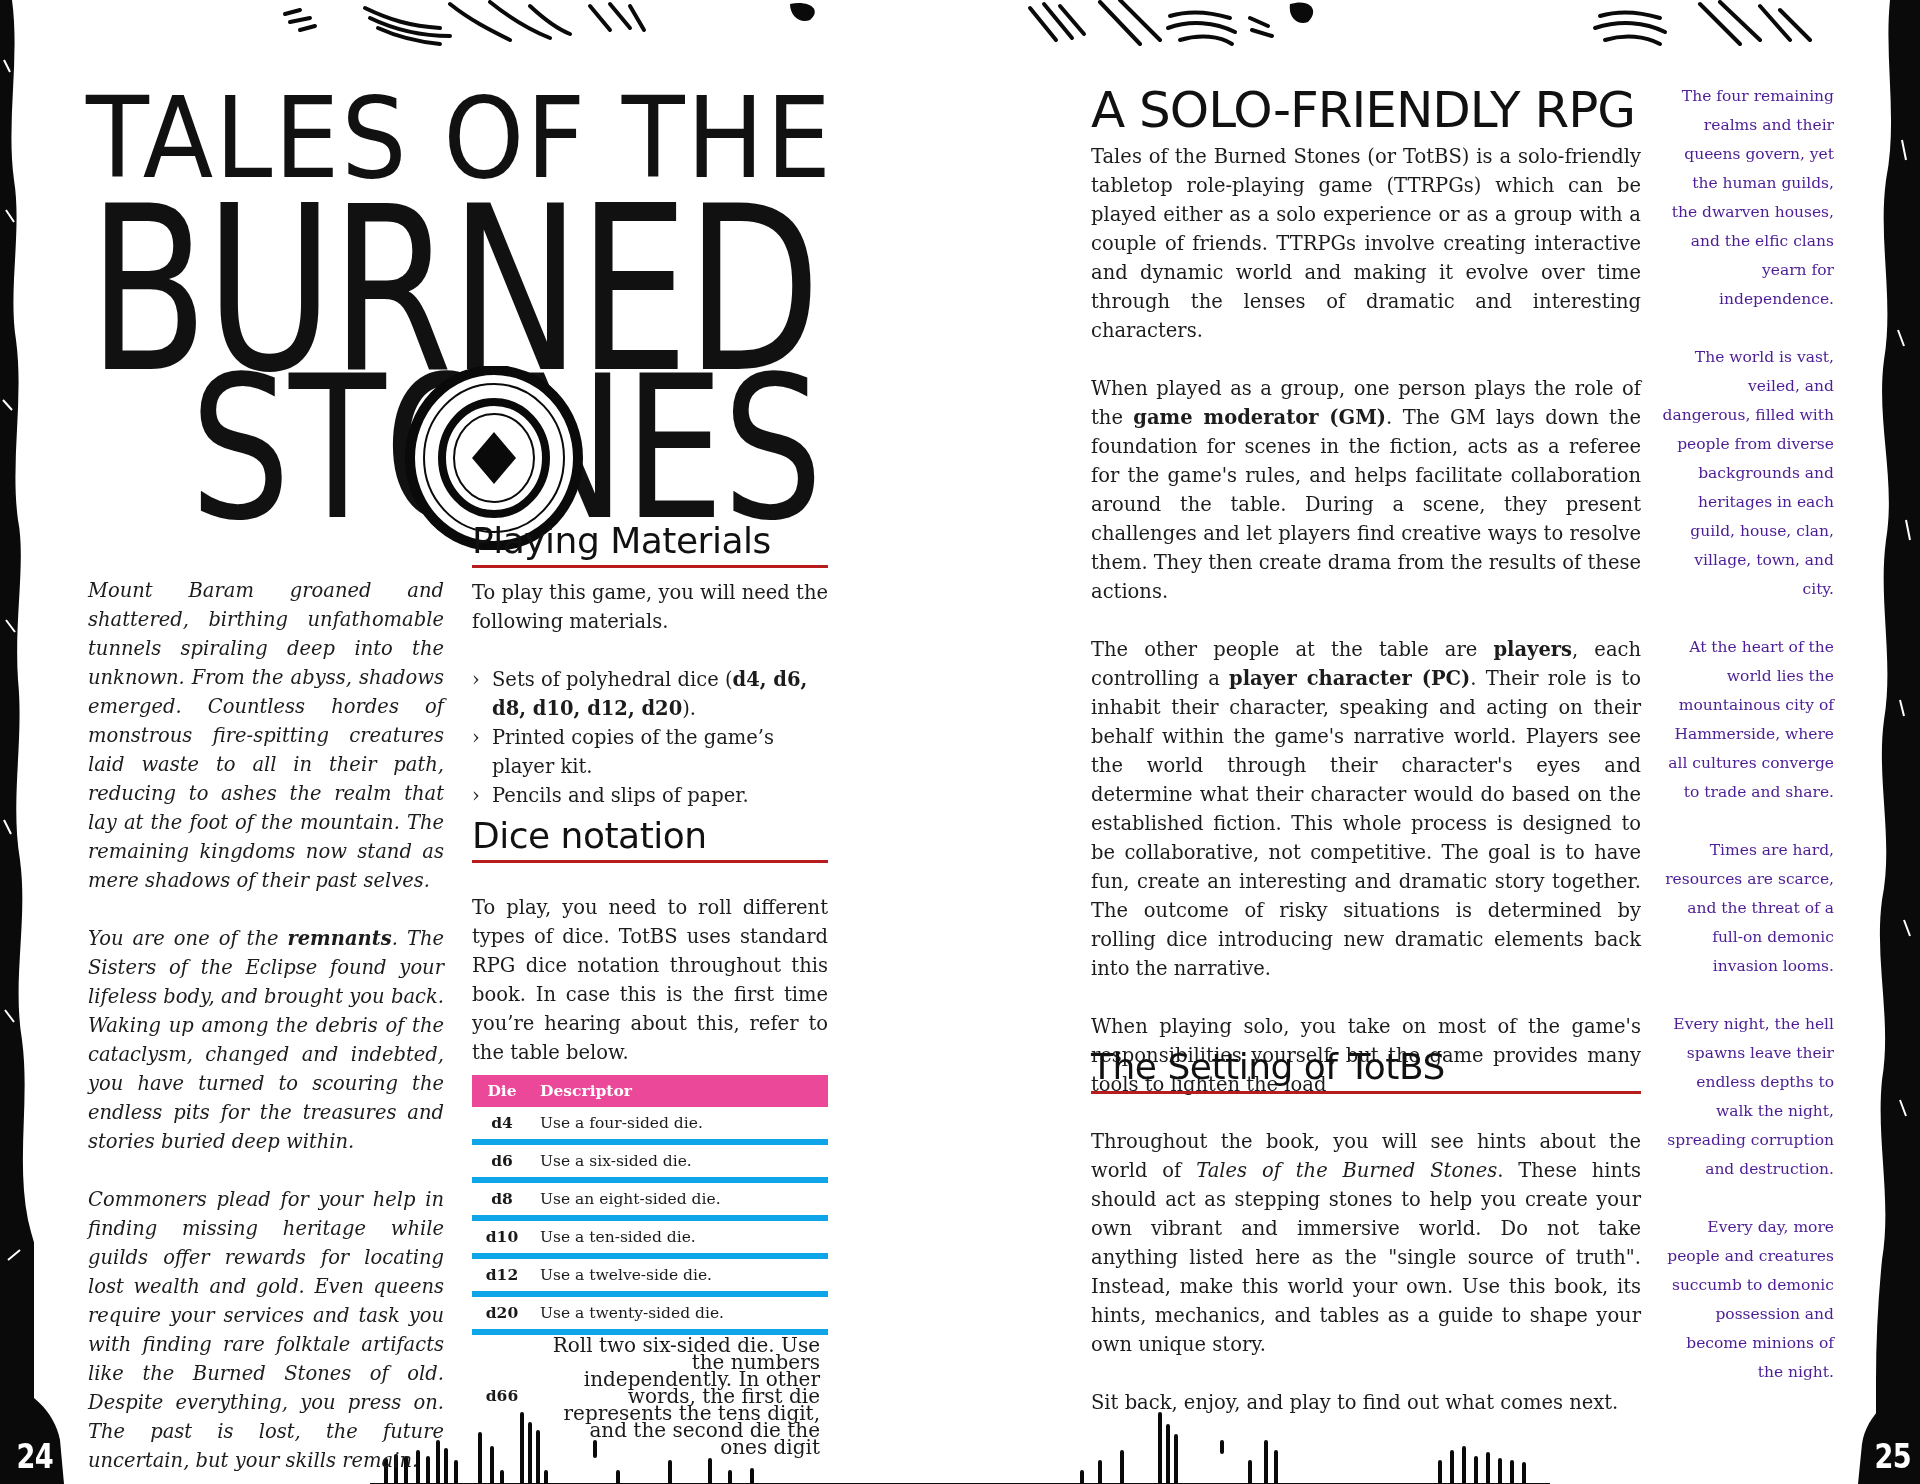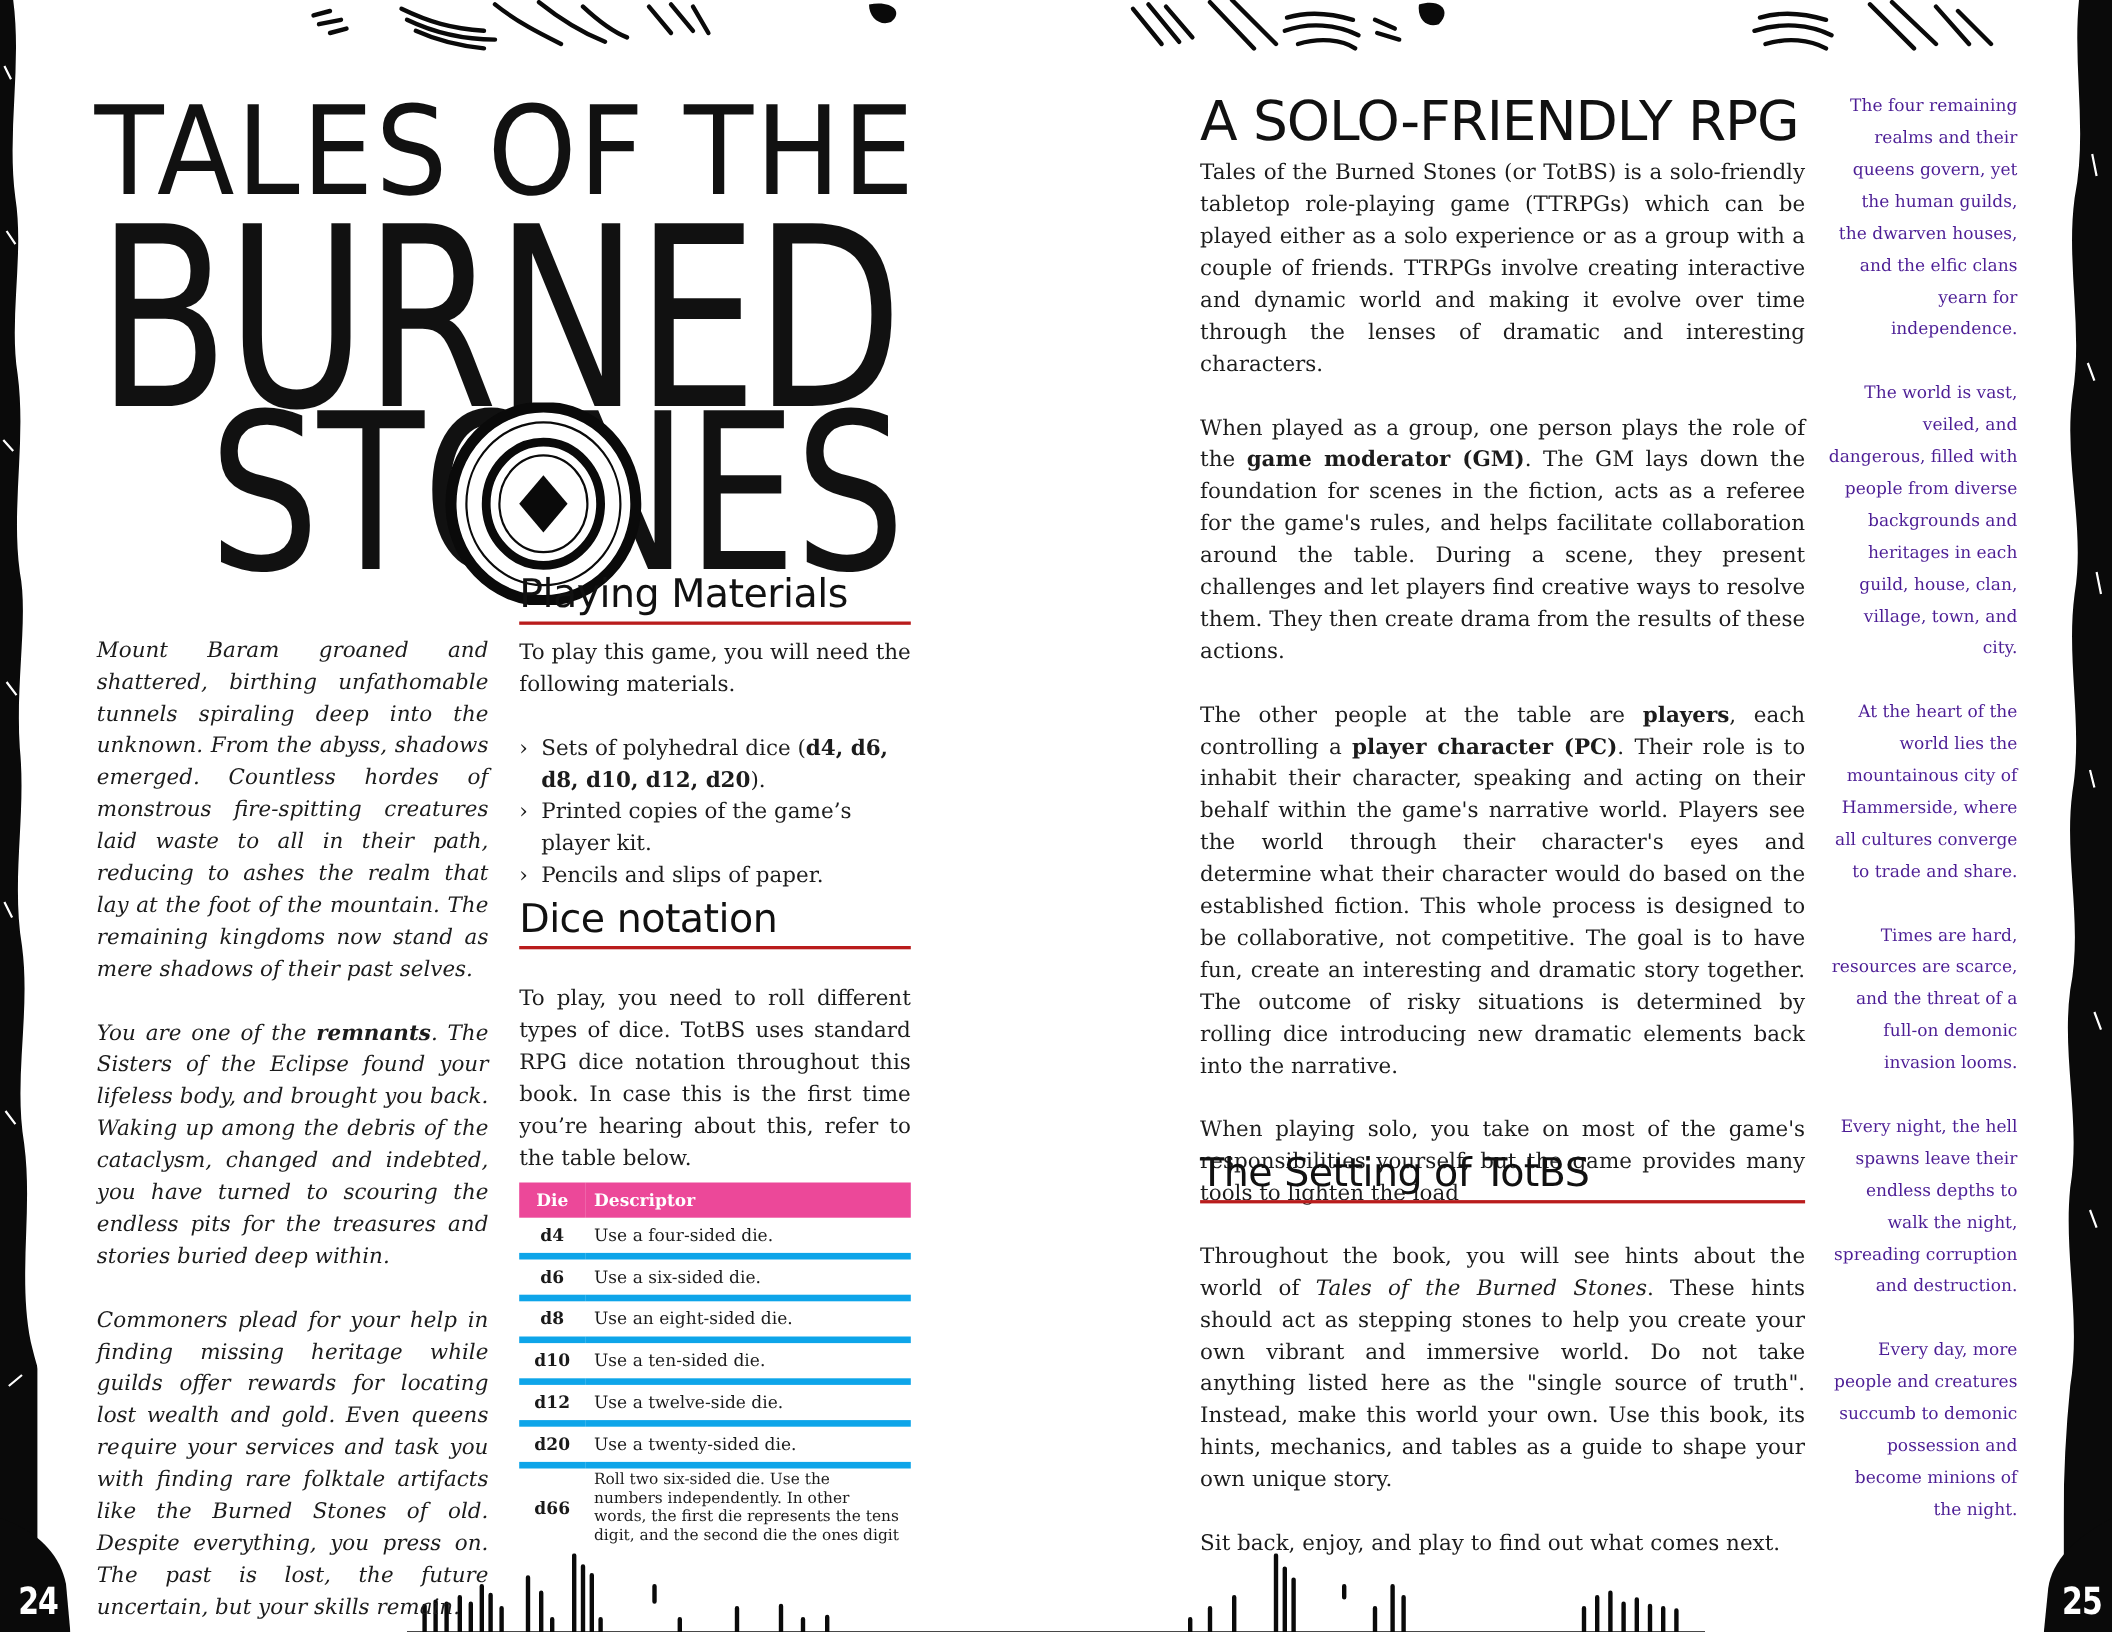--- a/index.html
+++ b/index.html
@@ -18,21 +18,21 @@
   .body-text p{margin:0 0 29px 0;}
   ul.bullets{list-style:none;margin:0;padding:0;}
   ul.bullets li{position:relative;padding-left:20px;}
   ul.bullets li::before{content:"\203A";position:absolute;left:0;top:0;}
   table.dice{position:absolute;left:472px;top:1075px;width:356px;border-collapse:collapse;font-size:15.5px;line-height:1.2;}
   table.dice th{background:#ec4899;color:#fff;text-align:left;font-weight:bold;padding:6px 8px;height:20px;}
   table.dice th.die-col{text-align:center;width:44px;}
   table.dice td{border-bottom:6px solid #0ea5e9;padding:6px 8px;height:20px;}
   table.dice td.die-cell{font-weight:bold;text-align:center;}
   table.dice tr:last-child td{border-bottom:none;}
-  table.dice td.long{font-size:14px;line-height:17px;padding:2px 8px;}
+  table.dice td.long{font-size:20px;line-height:17px;padding:2px 8px;text-align:right;}
   .sidebar{position:absolute;left:1662px;top:82px;width:172px;text-align:right;font-size:15.5px;line-height:29px;color:#4c1d95;}
   .sidebar p{margin:0 0 29px 0;}
 </style>
 </head>
 <body>
 
 <svg class="abs deco-edge-left" viewBox="0 0 34 1484" preserveAspectRatio="none">
   <path d="M0 0 H12 C20 60 6 120 14 180 C22 230 8 290 16 340 C24 400 10 460 18 520 C26 560 14 620 18 680 C24 740 10 800 20 860 C28 920 12 980 22 1040 C30 1100 16 1160 28 1220 C40 1270 56 1300 60 1340 L60 1484 H0 Z" fill="#0a0a0a"></path>
   <path d="M4 60 L10 72 M6 210 L14 222 M3 400 L12 410 M6 620 L15 632 M4 820 L11 834 M5 1010 L14 1022 M8 1260 L20 1250" stroke="#fff" stroke-width="2"></path>
 </svg>

